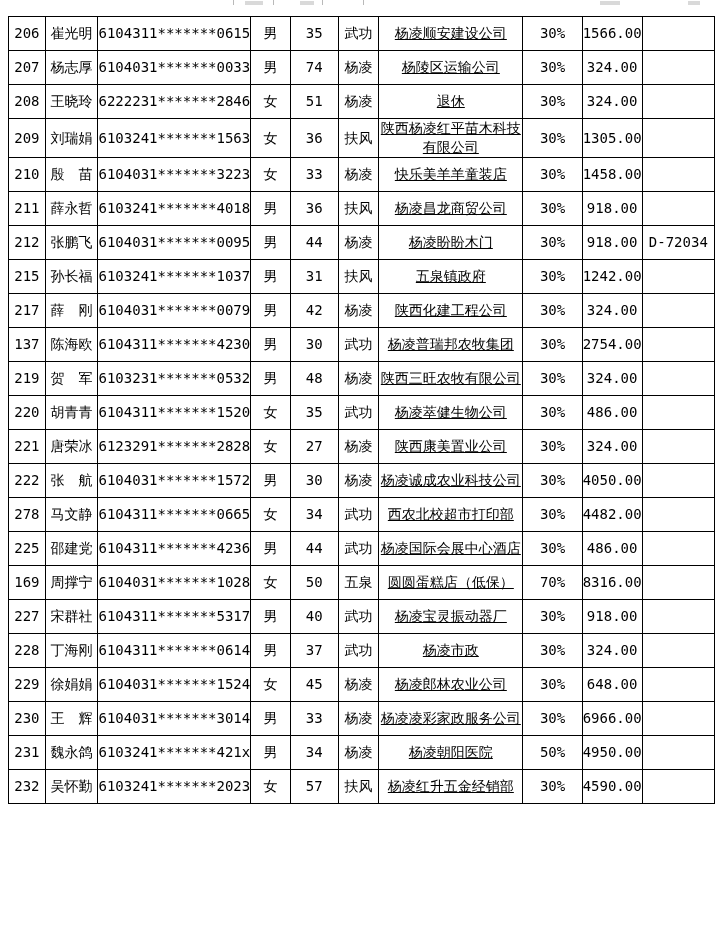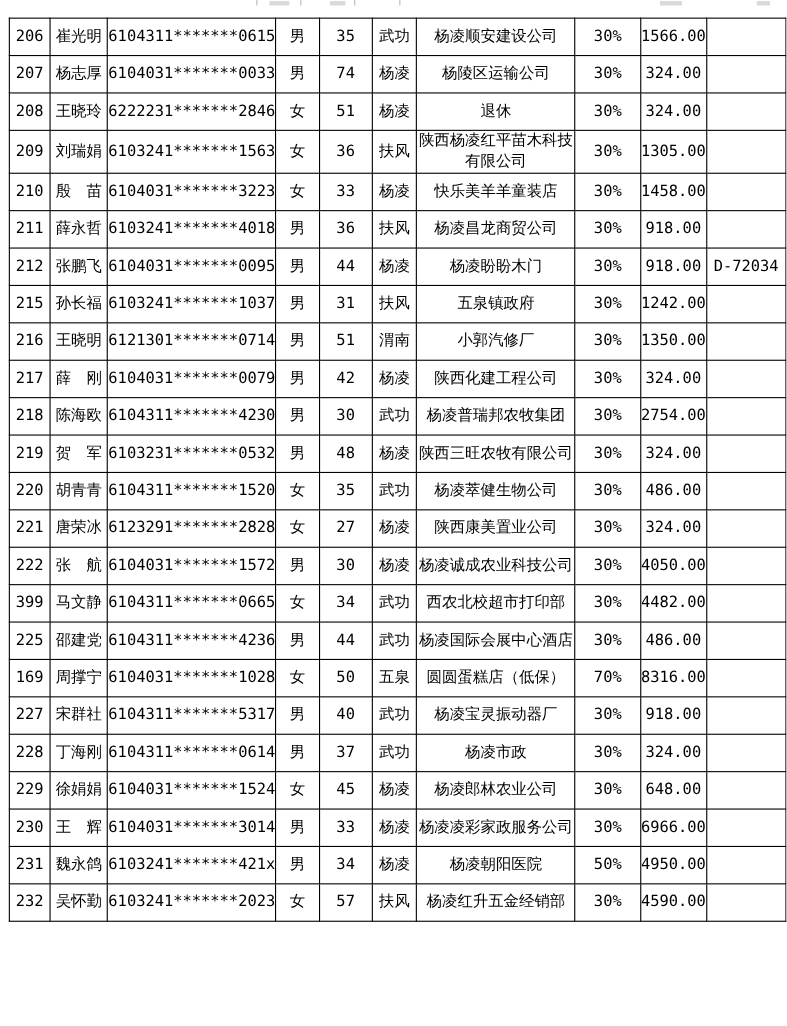--- a/index.html
+++ b/index.html
@@ -42,21 +42,21 @@
     text-align: center;
     vertical-align: middle;
     font-size: 14px;
     line-height: 19px;
     padding: 0;
     overflow: hidden;
     color: #000000;
   }
   tr { height: 34px; }
   td.cell-name { white-space: pre; font-family: Liberation Serif, serif; }
-  td.cell-employer { padding: 0 1px; }
+  td.cell-employer { padding: 0 1px; text-decoration: underline; }
   col.c-seq      { width: 37px; }
   col.c-name     { width: 53px; }
   col.c-id       { width: 135px; }
   col.c-gender   { width: 40px; }
   col.c-age      { width: 49px; }
   col.c-origin   { width: 41px; }
   col.c-employer { width: 147px; }
   col.c-ratio    { width: 60px; }
   col.c-amount   { width: 60px; }
   col.c-remark   { width: 73px; }
@@ -180,45 +180,33 @@
           <td class="cell-id_number">6103241*******1037</td>
           <td class="cell-gender">男</td>
           <td class="cell-age">31</td>
           <td class="cell-origin">扶风</td>
           <td class="cell-employer">五泉镇政府</td>
           <td class="cell-subsidy_ratio">30%</td>
           <td class="cell-amount">1242.00</td>
           <td class="cell-remark"></td>
         </tr>
         <tr>
-          <td class="cell-seq">216</td>
-          <td class="cell-name">王晓明</td>
-          <td class="cell-id_number">6121301*******0714</td>
-          <td class="cell-gender">男</td>
-          <td class="cell-age">51</td>
-          <td class="cell-origin">渭南</td>
-          <td class="cell-employer">小郭汽修厂</td>
-          <td class="cell-subsidy_ratio">30%</td>
-          <td class="cell-amount">1350.00</td>
-          <td class="cell-remark"></td>
-        </tr>
-        <tr>
           <td class="cell-seq">217</td>
           <td class="cell-name">薛　刚</td>
           <td class="cell-id_number">6104031*******0079</td>
           <td class="cell-gender">男</td>
           <td class="cell-age">42</td>
           <td class="cell-origin">杨凌</td>
           <td class="cell-employer">陕西化建工程公司</td>
           <td class="cell-subsidy_ratio">30%</td>
           <td class="cell-amount">324.00</td>
           <td class="cell-remark"></td>
         </tr>
         <tr>
-          <td class="cell-seq">218</td>
+          <td class="cell-seq">137</td>
           <td class="cell-name">陈海欧</td>
           <td class="cell-id_number">6104311*******4230</td>
           <td class="cell-gender">男</td>
           <td class="cell-age">30</td>
           <td class="cell-origin">武功</td>
           <td class="cell-employer">杨凌普瑞邦农牧集团</td>
           <td class="cell-subsidy_ratio">30%</td>
           <td class="cell-amount">2754.00</td>
           <td class="cell-remark"></td>
         </tr>
@@ -264,21 +252,21 @@
           <td class="cell-id_number">6104031*******1572</td>
           <td class="cell-gender">男</td>
           <td class="cell-age">30</td>
           <td class="cell-origin">杨凌</td>
           <td class="cell-employer">杨凌诚成农业科技公司</td>
           <td class="cell-subsidy_ratio">30%</td>
           <td class="cell-amount">4050.00</td>
           <td class="cell-remark"></td>
         </tr>
         <tr>
-          <td class="cell-seq">399</td>
+          <td class="cell-seq">278</td>
           <td class="cell-name">马文静</td>
           <td class="cell-id_number">6104311*******0665</td>
           <td class="cell-gender">女</td>
           <td class="cell-age">34</td>
           <td class="cell-origin">武功</td>
           <td class="cell-employer">西农北校超市打印部</td>
           <td class="cell-subsidy_ratio">30%</td>
           <td class="cell-amount">4482.00</td>
           <td class="cell-remark"></td>
         </tr>

